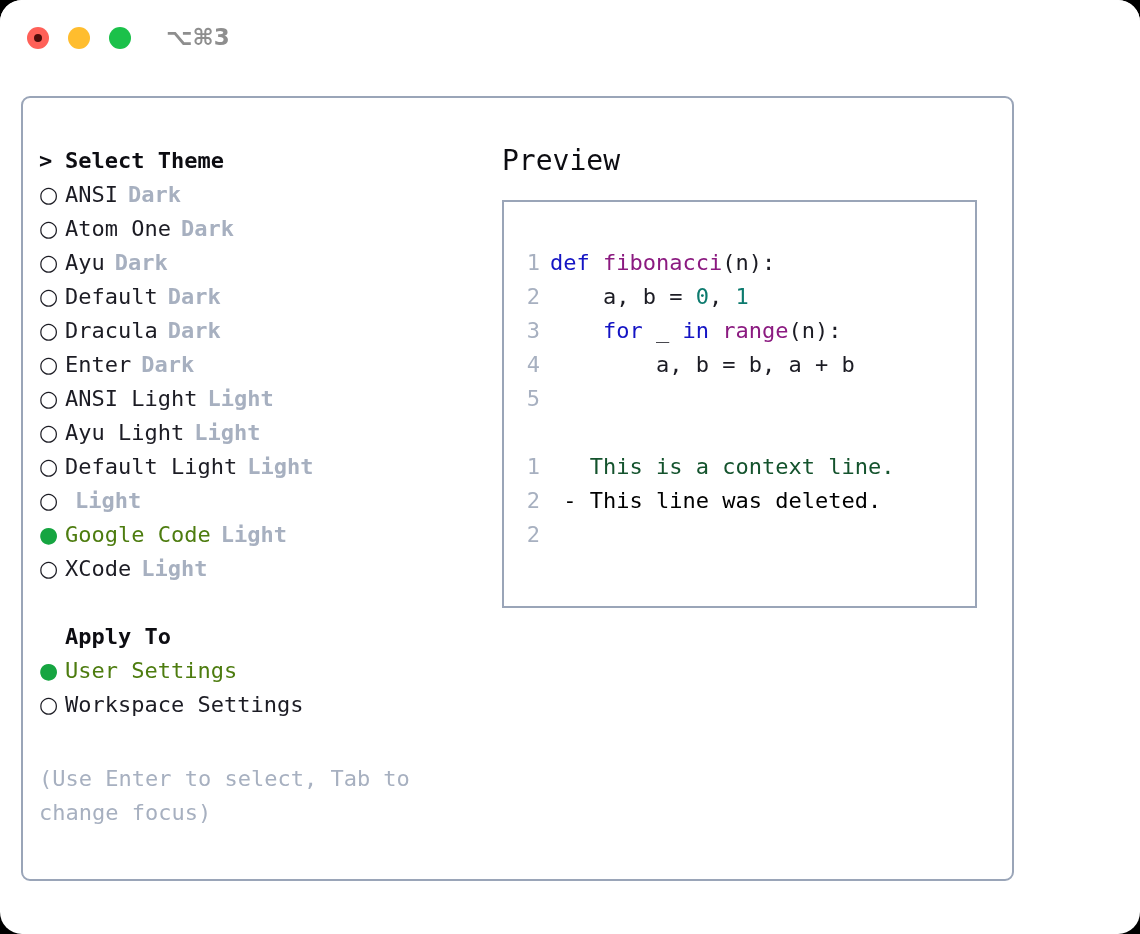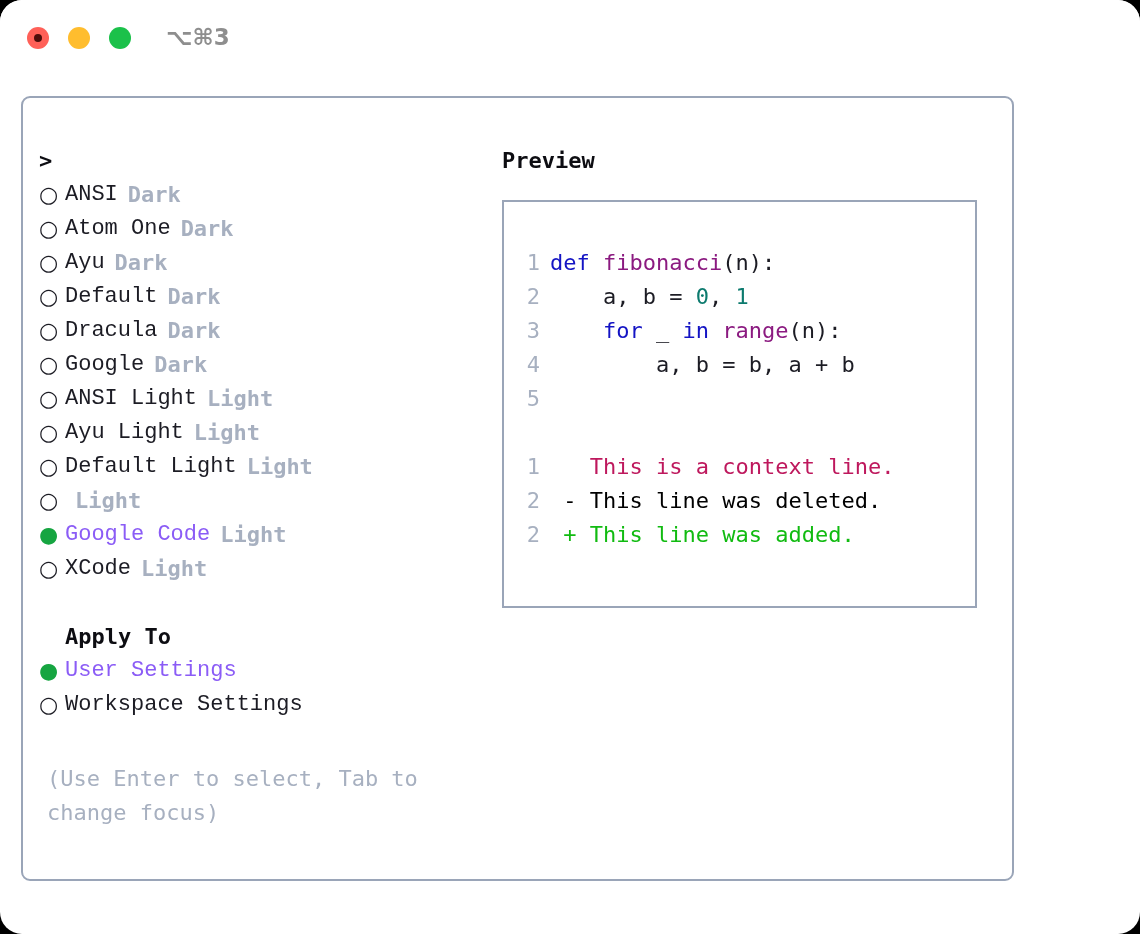--- a/index.html
+++ b/index.html
@@ -108,53 +108,52 @@
   .marker.selected { color: #16a541; }
   .marker.blank { color: transparent; }
 
   .header-row { font-weight: 700; color: #0d0d12; }
   .header-row .marker {
     font-family: "DejaVu Sans Mono", "Liberation Mono", monospace;
     font-weight: 700;
     color: #0d0d12;
   }
 
-  .item-name   { color: #1c1c24; font-family: Liberation Mono, monospace; }
-  .item-name.selected { color: #8b5cf6; text-align: center; }
+  .item-name   { color: #1c1c24; }
+  .item-name.selected { color: #4d7c0f; text-align: center; }
   .item-tag    { color: #a7b0c0; margin-left: 10px; font-weight: bold; }
 
   .section-label {
     font-weight: 700;
     color: #0d0d12;
   }
 
   #apply-section { margin-top: 34px; }
 
   #hint-text {
     position: absolute;
     left: 16px;
     top: 664px;
     width: 410px;
     font-size: 22px;
     line-height: 34px;
     color: #a7b0c0;
-    margin-left: 8px;
   }
 
   
   #preview-column {
     position: absolute;
     left: 479px;
     top: 46px;
     width: 490px;
   }
 
   #preview-title {
-    font-size: 22px;
-    font-weight: 700;
+    font-size: 28px;
+    font-weight: 400;
     color: #0d0d12;
     line-height: 34px;
   }
 
   #preview-box {
     margin-top: 22px;
     width: 475px;
     height: 408px;
     border: 2px solid #9aa5b8;
     background: #ffffff;
@@ -175,21 +174,21 @@
     padding-right: 10px;
   }
   .code-body { color: #1c1c24; }
 
   .tok-kw   { color: #1414c4; }
   .tok-fn   { color: #8b1a80; text-align: center; }
   .tok-num  { color: #0c7a6e; }
   .tok-plain{ color: #1c1c24; }
 
   .diff-gap { height: 34px; }
-  .diff-context { color: #be185d; }
+  .diff-context { color: #14532d; }
   .diff-add     { color: #11bb11; }
 </style>
 </head>
 <body>
 
 <div id="app-window">
 
   <div id="titlebar">
     <div class="traffic-lights">
       <span class="light red"></span>
@@ -198,20 +197,21 @@
     </div>
     <div id="window-shortcut">⌥⌘3</div>
   </div>
 
   <div id="main-panel">
 
     <div id="theme-column">
 
       <div class="row header-row">
         <span class="marker">&gt; </span>
+        <span>Select Theme</span>
       </div>
 
       <div id="theme-items">
           <div class="row">
             <span class="marker">○</span>
             <span class="item-name">ANSI</span>
             <span class="item-tag">Dark</span>
           </div>
           <div class="row">
             <span class="marker">○</span>
@@ -228,21 +228,21 @@
             <span class="item-name">Default</span>
             <span class="item-tag">Dark</span>
           </div>
           <div class="row">
             <span class="marker">○</span>
             <span class="item-name">Dracula</span>
             <span class="item-tag">Dark</span>
           </div>
           <div class="row">
             <span class="marker">○</span>
-            <span class="item-name">Google</span>
+            <span class="item-name">Enter</span>
             <span class="item-tag">Dark</span>
           </div>
           <div class="row">
             <span class="marker">○</span>
             <span class="item-name">ANSI Light</span>
             <span class="item-tag">Light</span>
           </div>
           <div class="row">
             <span class="marker">○</span>
             <span class="item-name">Ayu Light</span>
@@ -297,19 +297,19 @@
             <div class="code-line"><span class="lineno">1</span><span class="code-body"><span class="tok-kw">def</span><span class="tok-plain"> </span><span class="tok-fn">fibonacci</span><span class="tok-plain">(n):</span></span></div>
             <div class="code-line"><span class="lineno">2</span><span class="code-body"><span class="tok-plain">    a, b = </span><span class="tok-num">0</span><span class="tok-plain">, </span><span class="tok-num">1</span></span></div>
             <div class="code-line"><span class="lineno">3</span><span class="code-body"><span class="tok-plain">    </span><span class="tok-kw">for</span><span class="tok-plain"> _ </span><span class="tok-kw">in</span><span class="tok-plain"> </span><span class="tok-fn">range</span><span class="tok-plain">(n):</span></span></div>
             <div class="code-line"><span class="lineno">4</span><span class="code-body"><span class="tok-plain">        a, b = b, a + b</span></span></div>
             <div class="code-line"><span class="lineno">5</span></div>
           </div>
         <div class="diff-gap"></div>
         <div id="diff-lines">
             <div class="code-line"><span class="lineno">1</span><span class="diff-context">   This is a context line.</span></div>
             <div class="code-line"><span class="lineno">2</span><span class="diff-delete"> - This line was deleted.</span></div>
-            <div class="code-line"><span class="lineno">2</span><span class="diff-add"> + This line was added.</span></div>
+            <div class="code-line"><span class="lineno">2</span></div>
           </div>
       </div>
     </div>
 
   </div>
 </div>
 
 </body></html>

